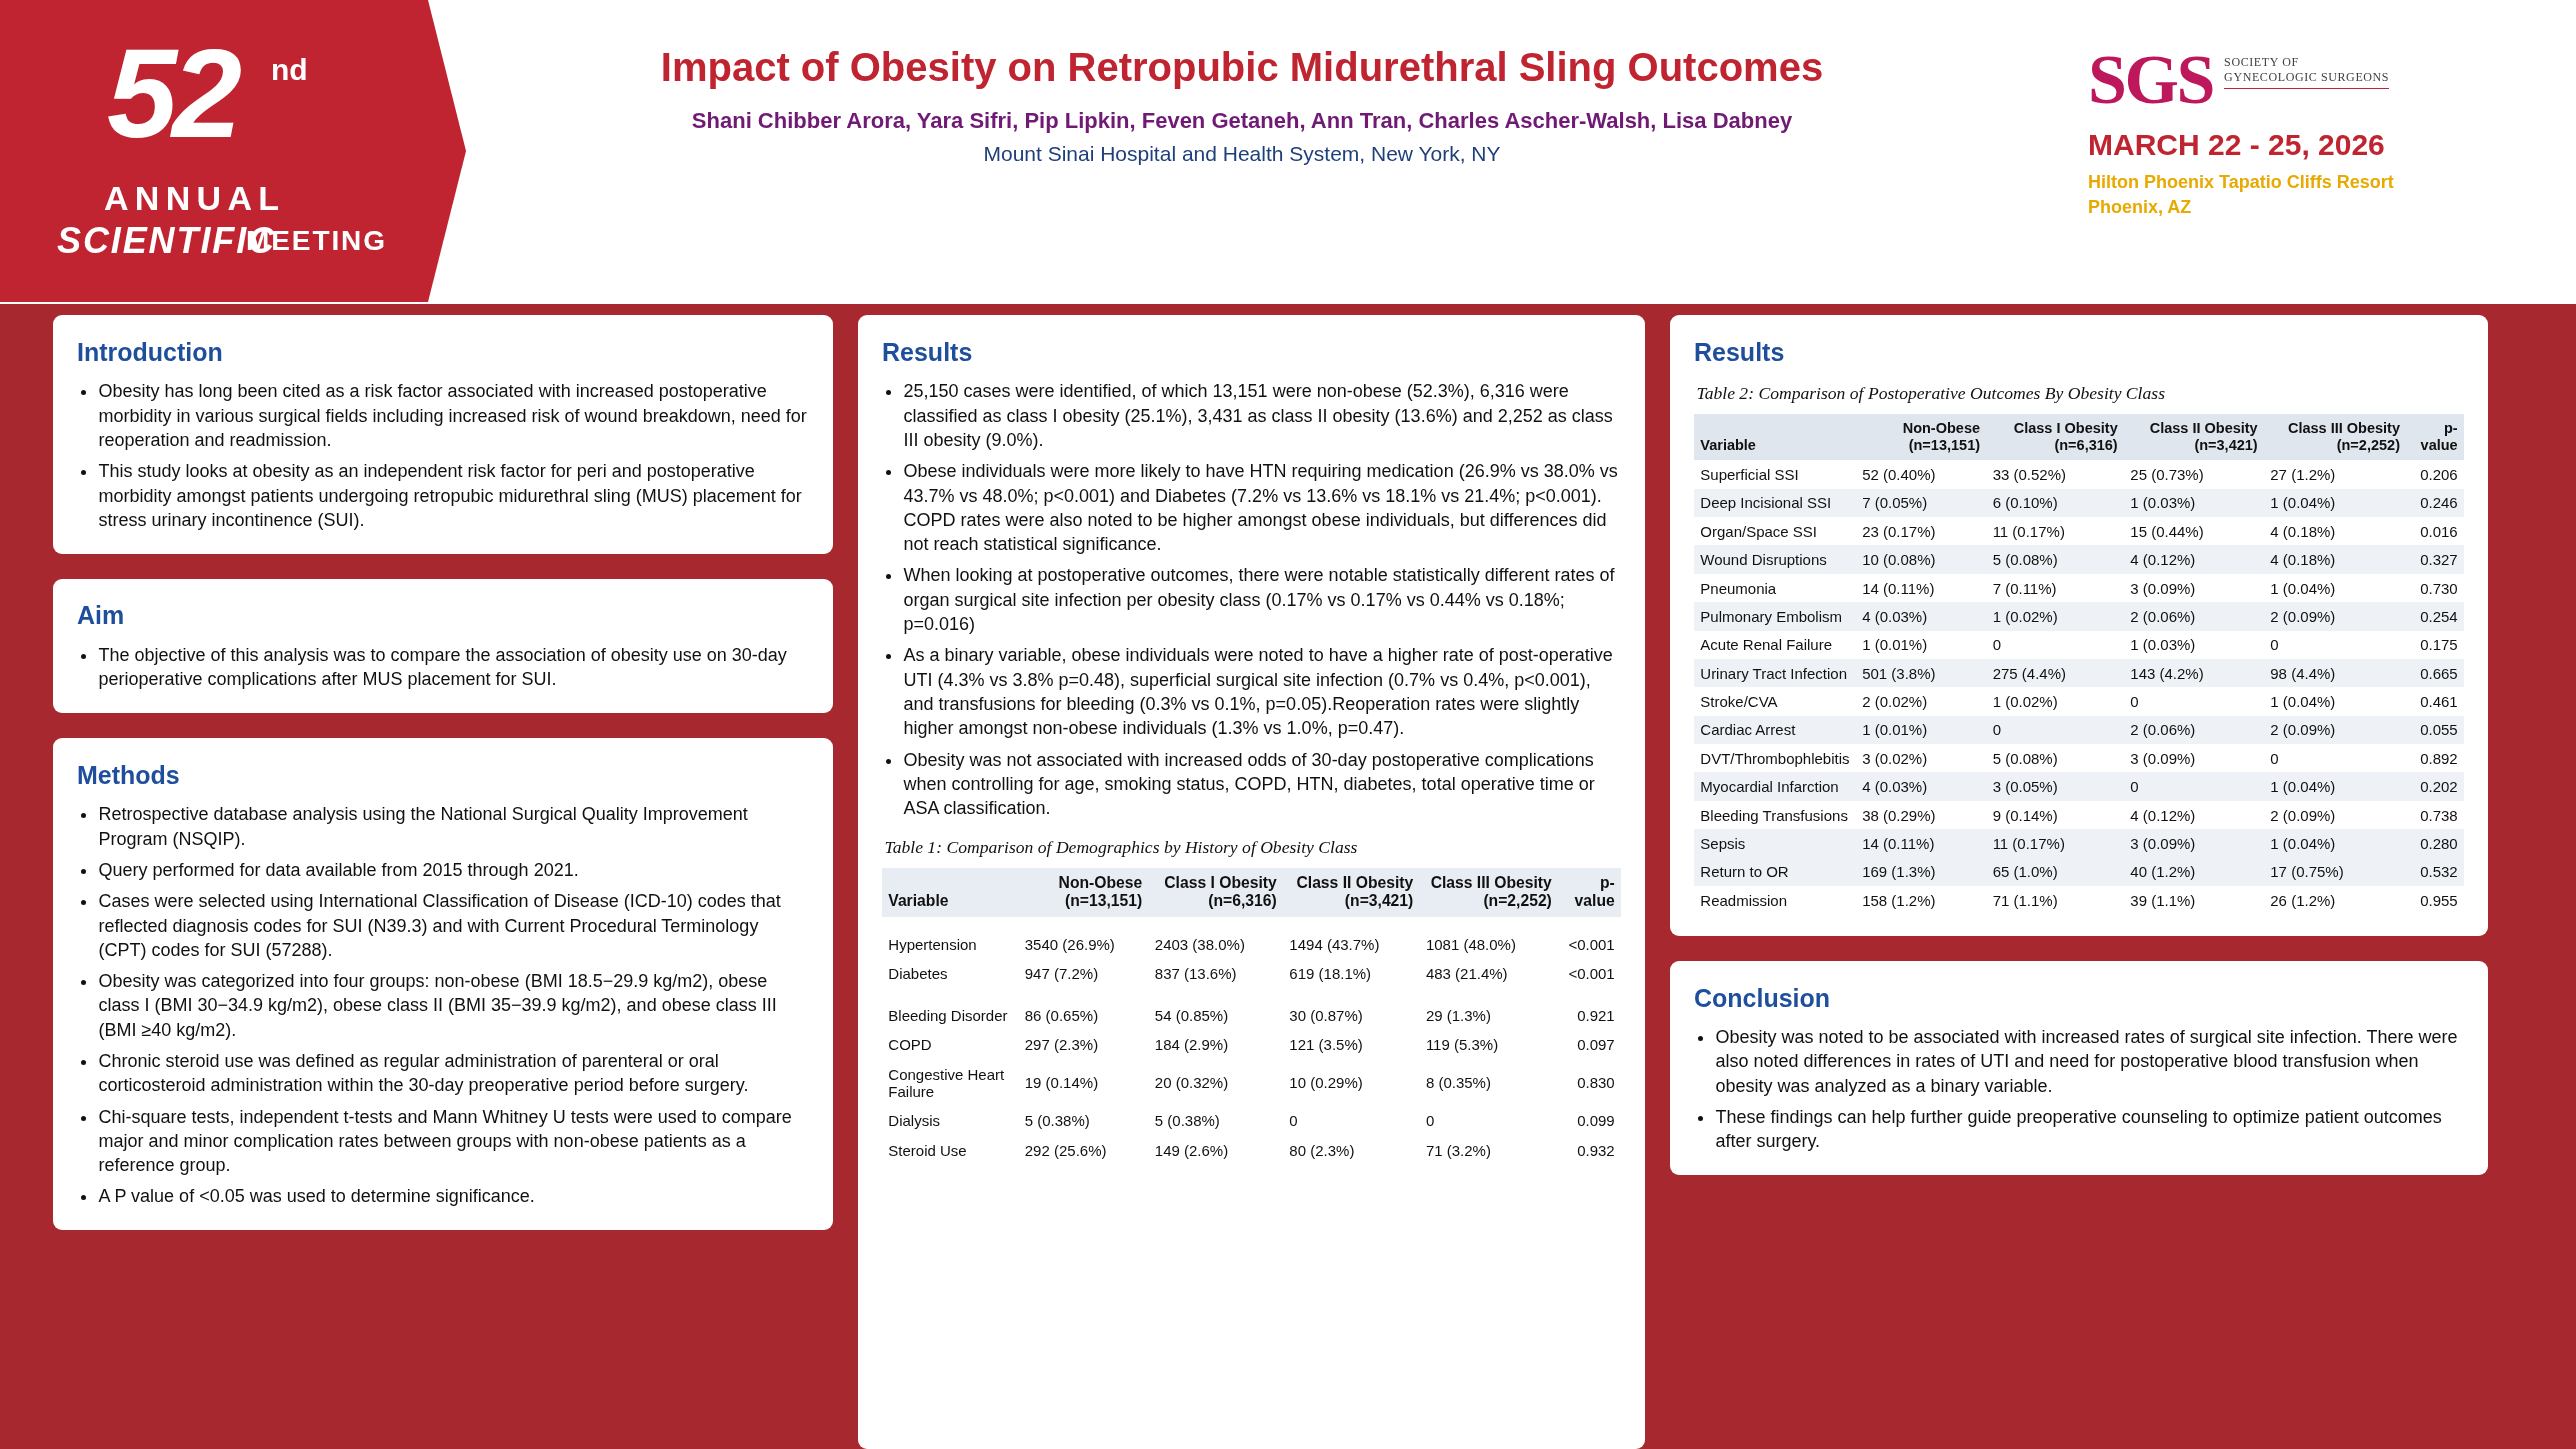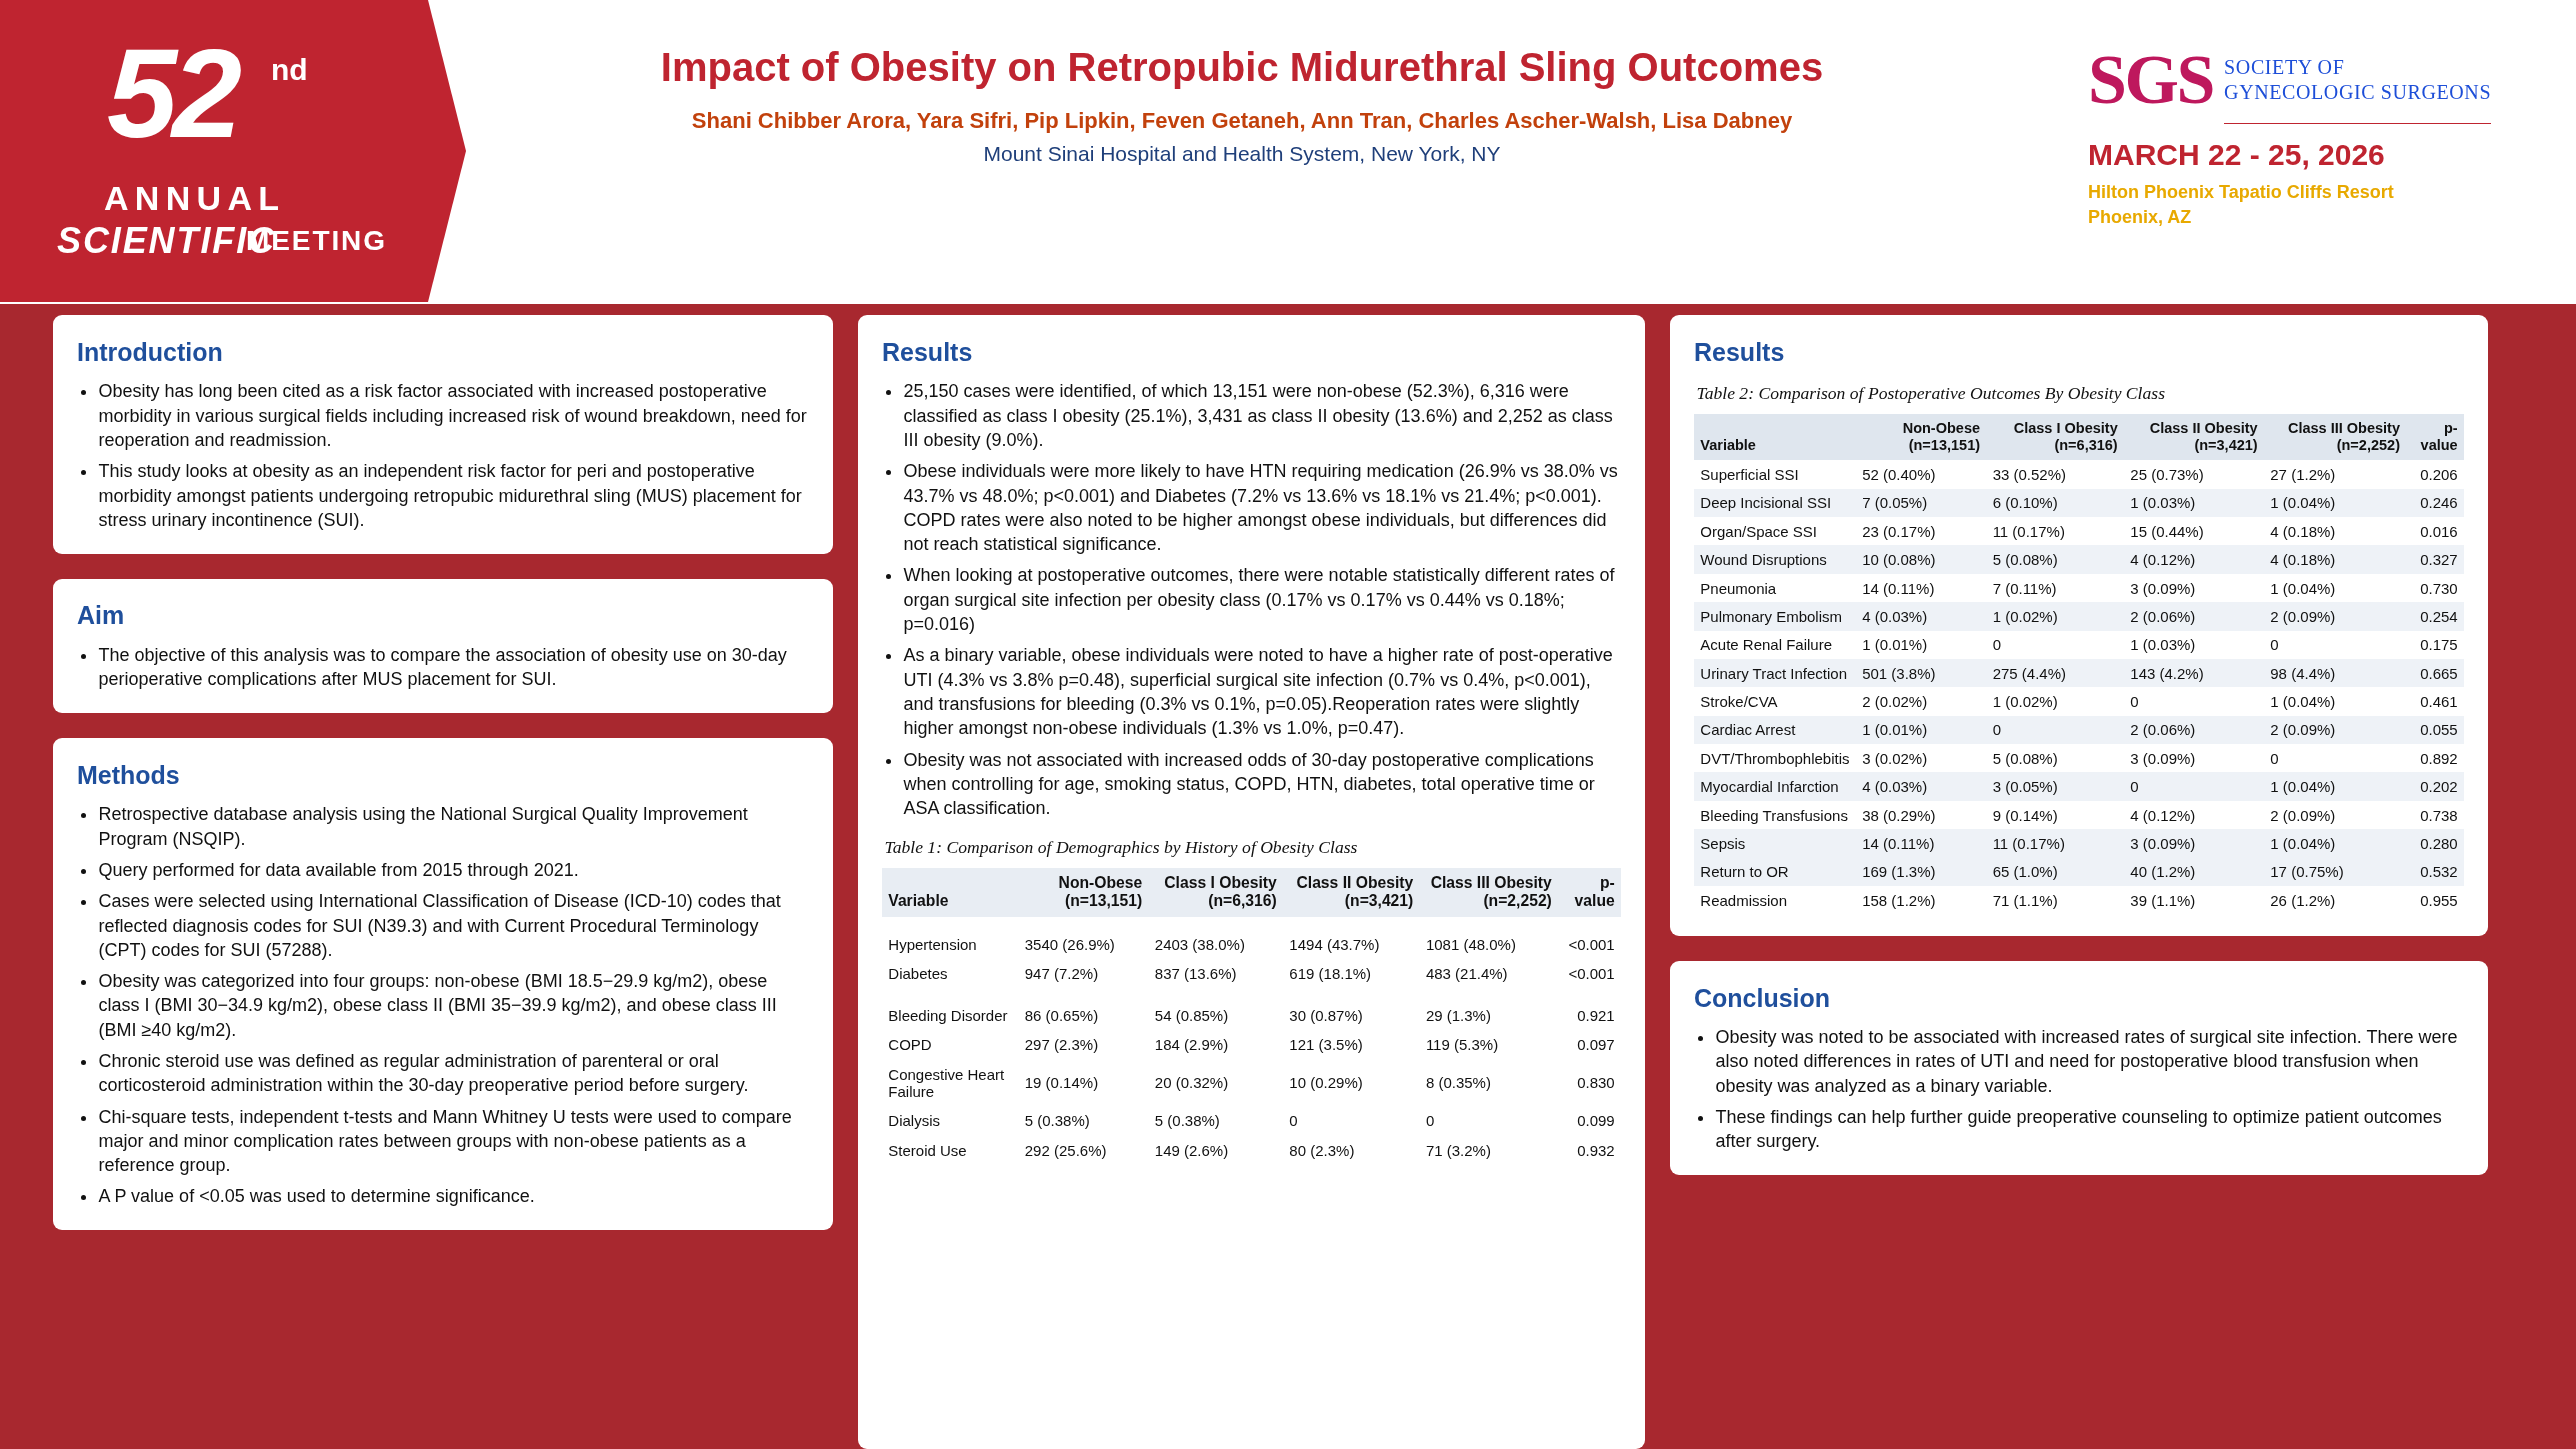--- a/index.html
+++ b/index.html
@@ -55,21 +55,21 @@
     text-align:center;
   }
   .poster-title {
     color:#bf2430;
     font-size:40px;
     font-weight:bold;
     line-height:1.15;
     margin:0 0 17.6px 0;
   }
   .authors {
-    color:#c2410c;
+    color:#701a75;
     font-size:22px;
     font-weight:bold;
     margin-bottom:8.8px;
   }
   .affiliation {
     color:#1f3f7a;
     font-size:21px;
   }
   .sgs-block {
     position:absolute; right:35px; top:47px;
@@ -81,27 +81,27 @@
     color:#be185d;
     font-size:70px;
     font-weight:bold;
     letter-spacing:-2.5px;
     line-height:0.95;
     font-family:"Liberation Serif", serif;
   }
   .sgs-society {
     margin-left:11.3px;
     padding-top:7.6px;
-    color:#1d4ed8;
+    color:#404040;
     font-family:"Liberation Serif", serif;
-    font-size:20px;
+    font-size:12px;
     letter-spacing:0.6px;
     line-height:1.25;
     border-bottom:1.9px solid #bf2430;
-    padding-bottom:18px;
+    padding-bottom:3px;
   }
   .sgs-date {
     color:#bf2430;
     font-size:30px;
     font-weight:bold;
     margin-top:14px;
   }
   .sgs-venue {
     color:#e8a900;
     font-size:18px;

